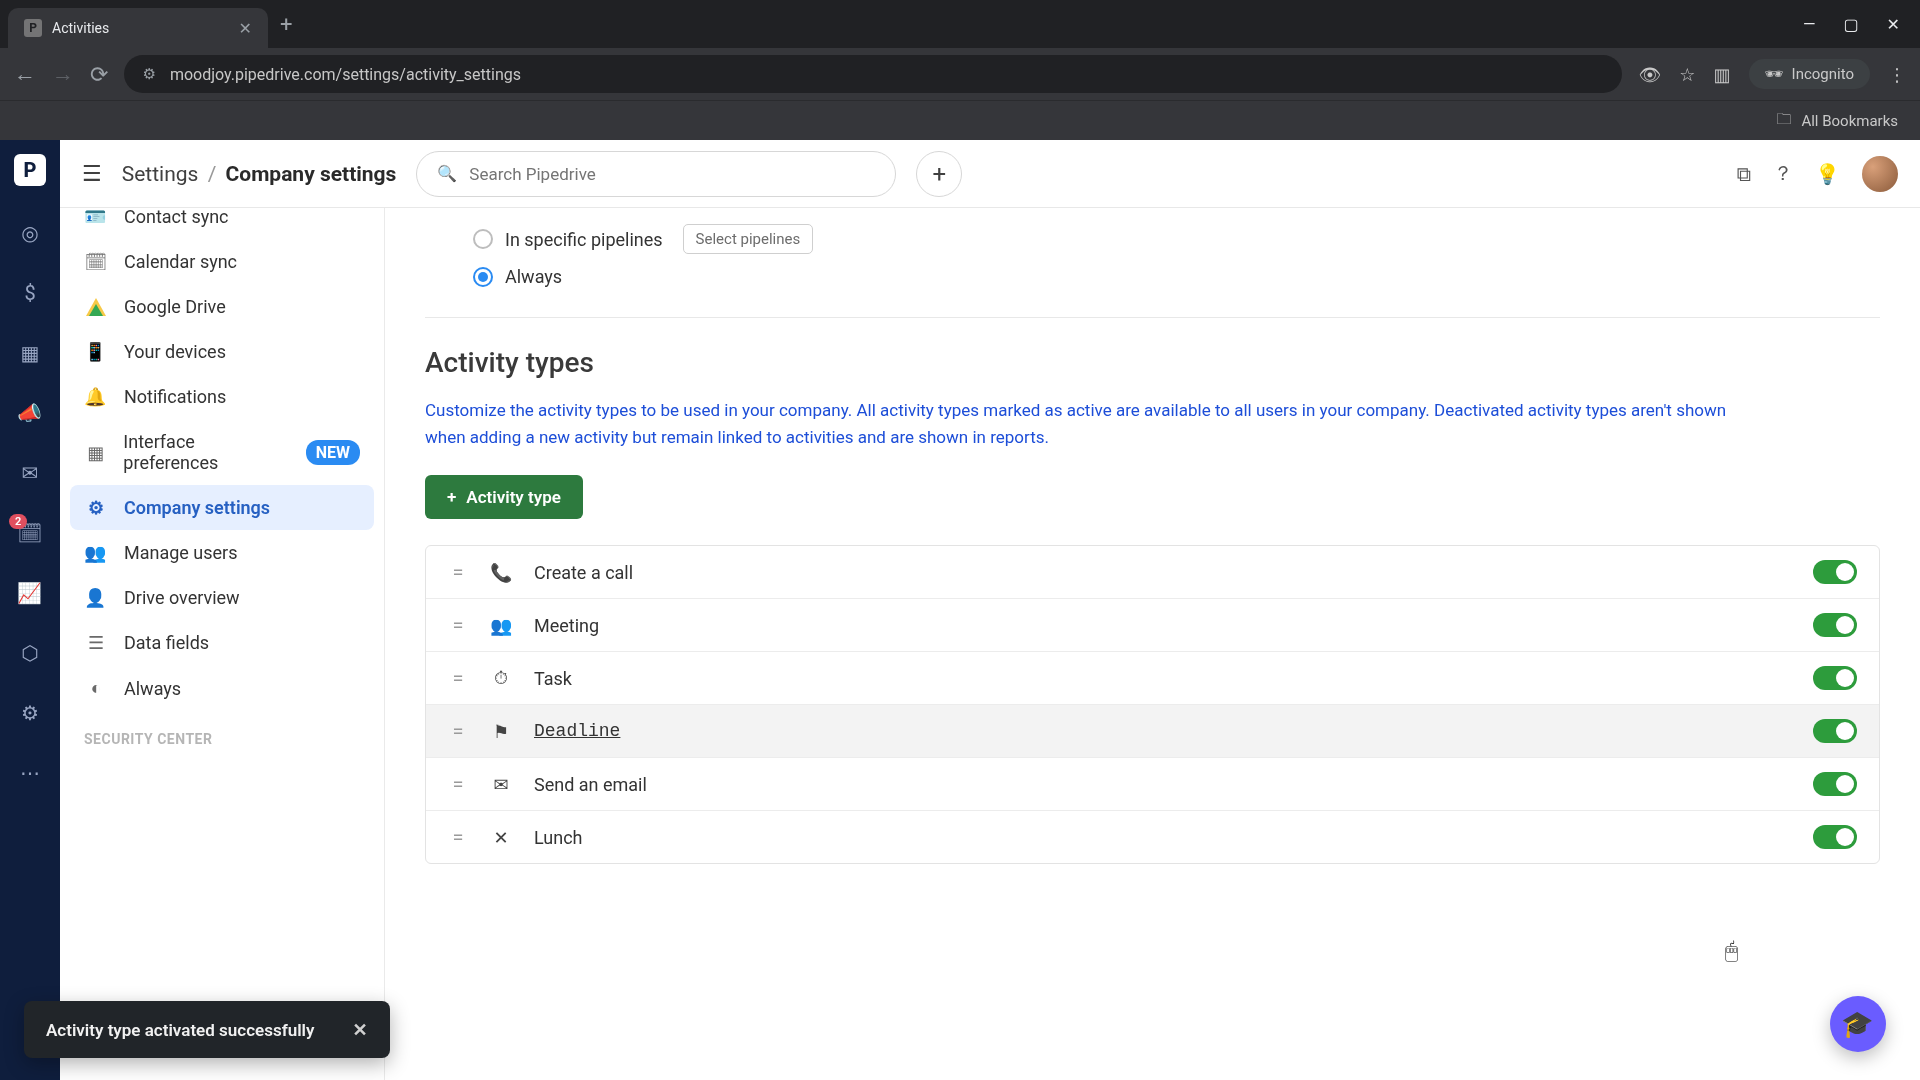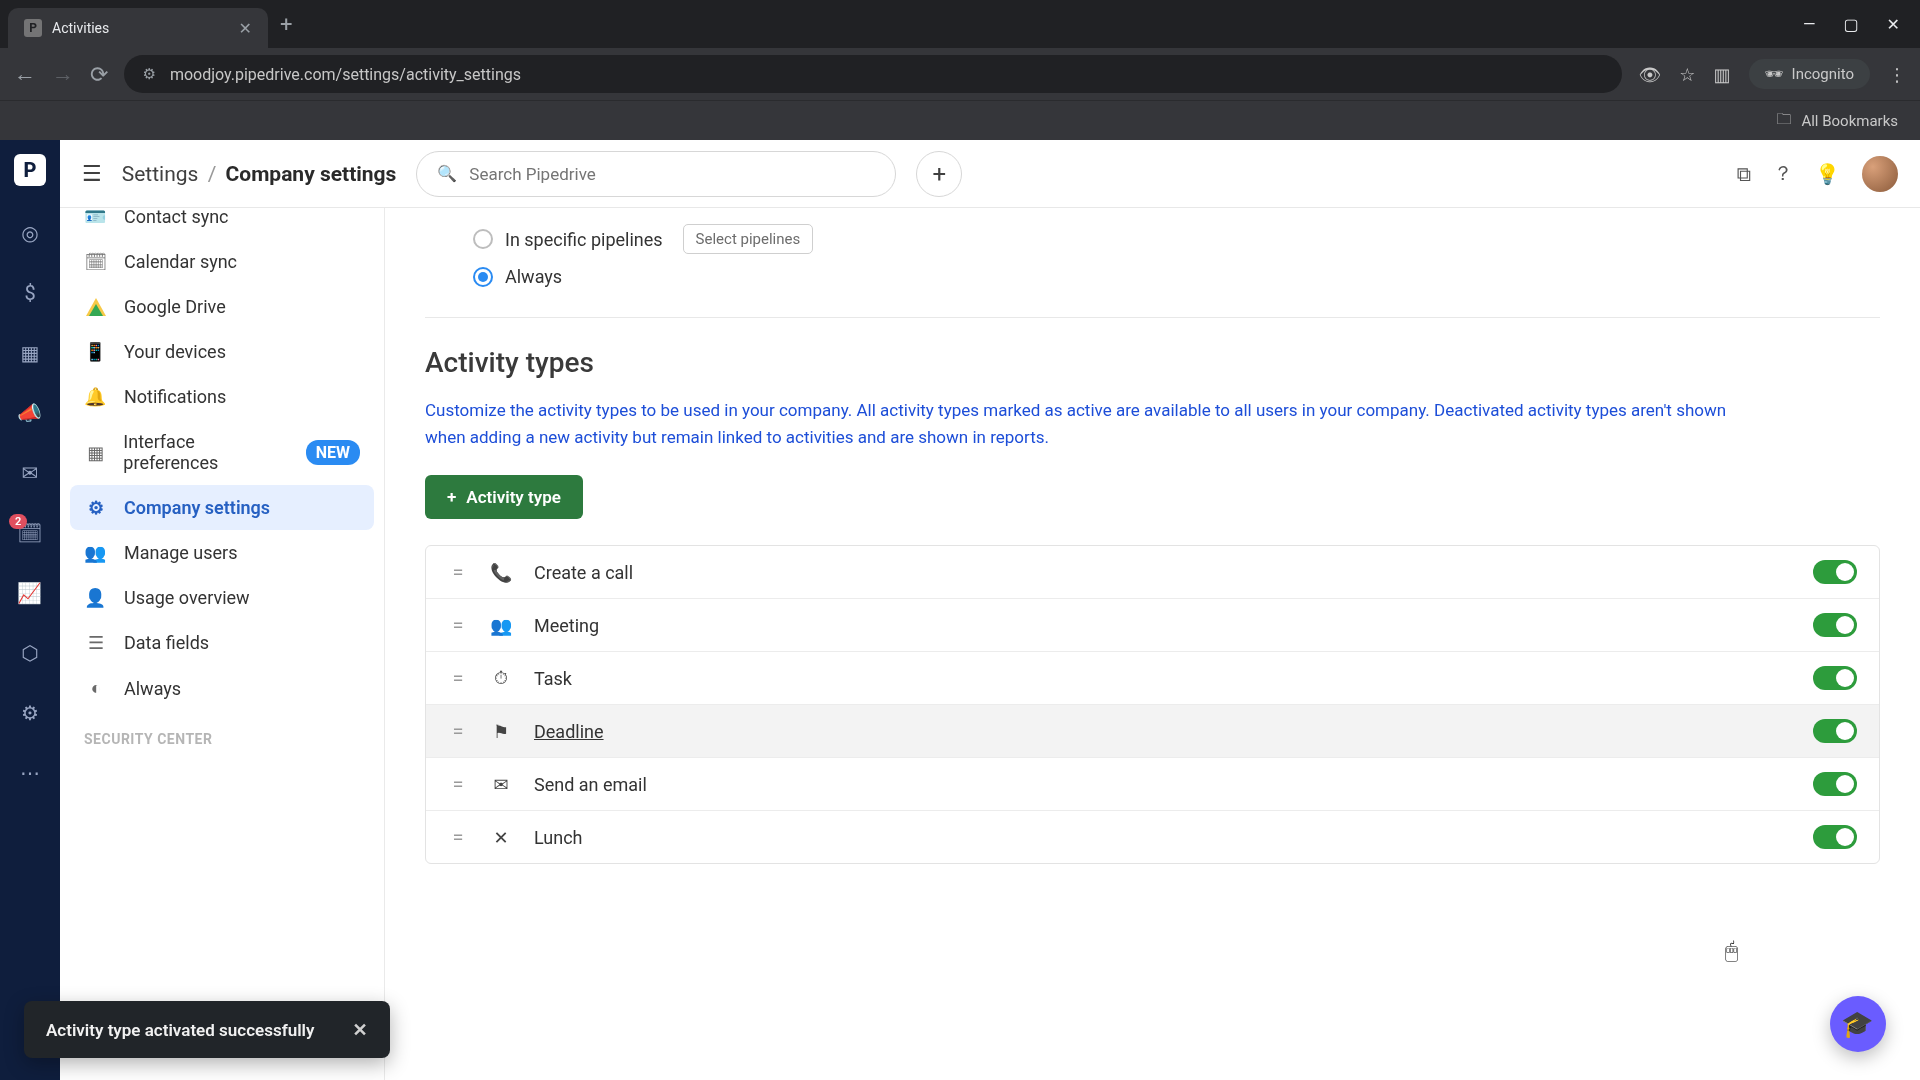--- a/index.html
+++ b/index.html
@@ -68,21 +68,21 @@
 .section-title { font-size:28px; color:#3a3a3a; font-weight:500; margin-bottom:18px;}
 .section-desc { font-size:17px; color:#1d4ed8; line-height:1.6; max-width:1340px; margin-bottom:24px;}
 .add-type-btn { background:#2d7a3e; color:#fff; border:none; border-radius:6px; padding:12px 22px; font-size:17px; font-weight:600; display:inline-flex; align-items:center; gap:10px; cursor:pointer;}
 .type-list { border:1px solid #e3e3e3; border-radius:6px; margin-top:26px; }
 .type-row { display:flex; align-items:center; padding:14px 22px; border-bottom:1px solid #ececec; gap:22px;}
 .type-row:last-child { border-bottom:none;}
 .type-row.hover { background:#f3f3f3;}
 .drag { color:#9a9a9a; font-size:20px; cursor:grab; width:20px; text-align:center;}
 .type-icon { width:22px; color:#444; font-size:18px; text-align:center;}
 .type-label { font-size:18px; color:#333;}
-.type-row.hover .type-label { text-decoration:underline; }
+.type-row.hover .type-label { text-decoration:underline;font-family:Liberation Mono, monospace; }
 .type-row .toggle { margin-left:auto;}
 .toggle { width:44px; height:24px; background:#2d9c3c; border-radius:14px; position:relative; cursor:pointer;}
 .toggle::after { content:""; position:absolute; right:3px; top:3px; width:18px; height:18px; background:#fff; border-radius:50%;}
 
 .toast { position:absolute; left:24px; bottom:22px; background:#212529; color:#f1f1f1; border-radius:8px; padding:18px 22px; display:flex; align-items:center; gap:38px; font-size:17px; font-weight:600; box-shadow:0 6px 20px rgba(0,0,0,.3);}
 .toast-close { cursor:pointer; font-size:18px; color:#d0d0d0;}
 
 .fab { position:absolute; right:34px; bottom:28px; width:56px; height:56px; border-radius:50%; background:#6a5cff; color:#fff; display:flex; align-items:center; justify-content:center; font-size:26px; box-shadow:0 6px 18px rgba(0,0,0,.25); cursor:pointer;}
 
 .cursor-ptr { position:absolute; left:1340px; top:730px; font-size:22px; pointer-events:none; }
@@ -202,21 +202,21 @@
         <div class="side-item active">
           <span class="side-icon">⚙</span>
           <span>Company settings</span>
         </div>
         <div class="side-item">
           <span class="side-icon">👥</span>
           <span>Manage users</span>
         </div>
         <div class="side-item">
           <span class="side-icon">👤</span>
-          <span>Usage overview</span>
+          <span>Drive overview</span>
         </div>
         <div class="side-item">
           <span class="side-icon">☰</span>
           <span>Data fields</span>
         </div>
         <div class="side-item">
           <span class="side-icon">◐</span>
           <span>Always</span>
         </div>
 

